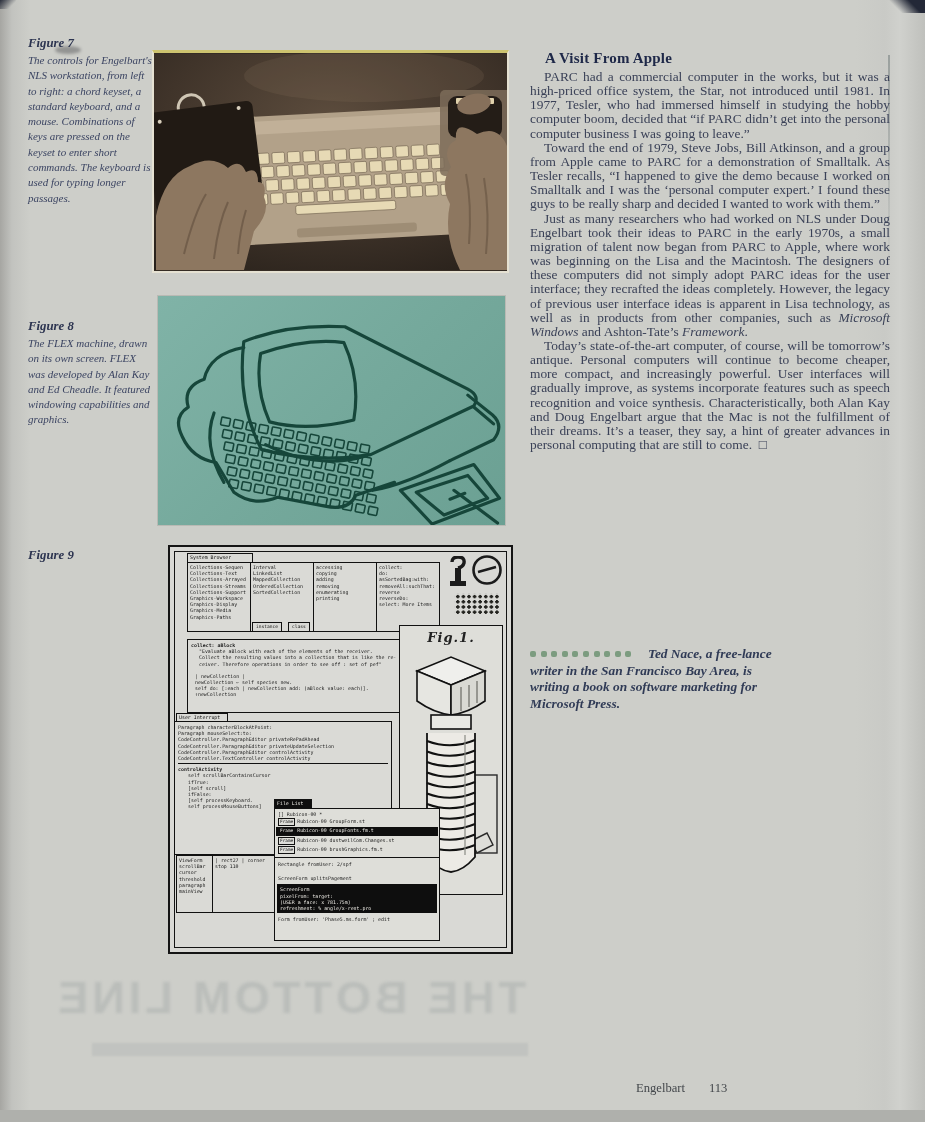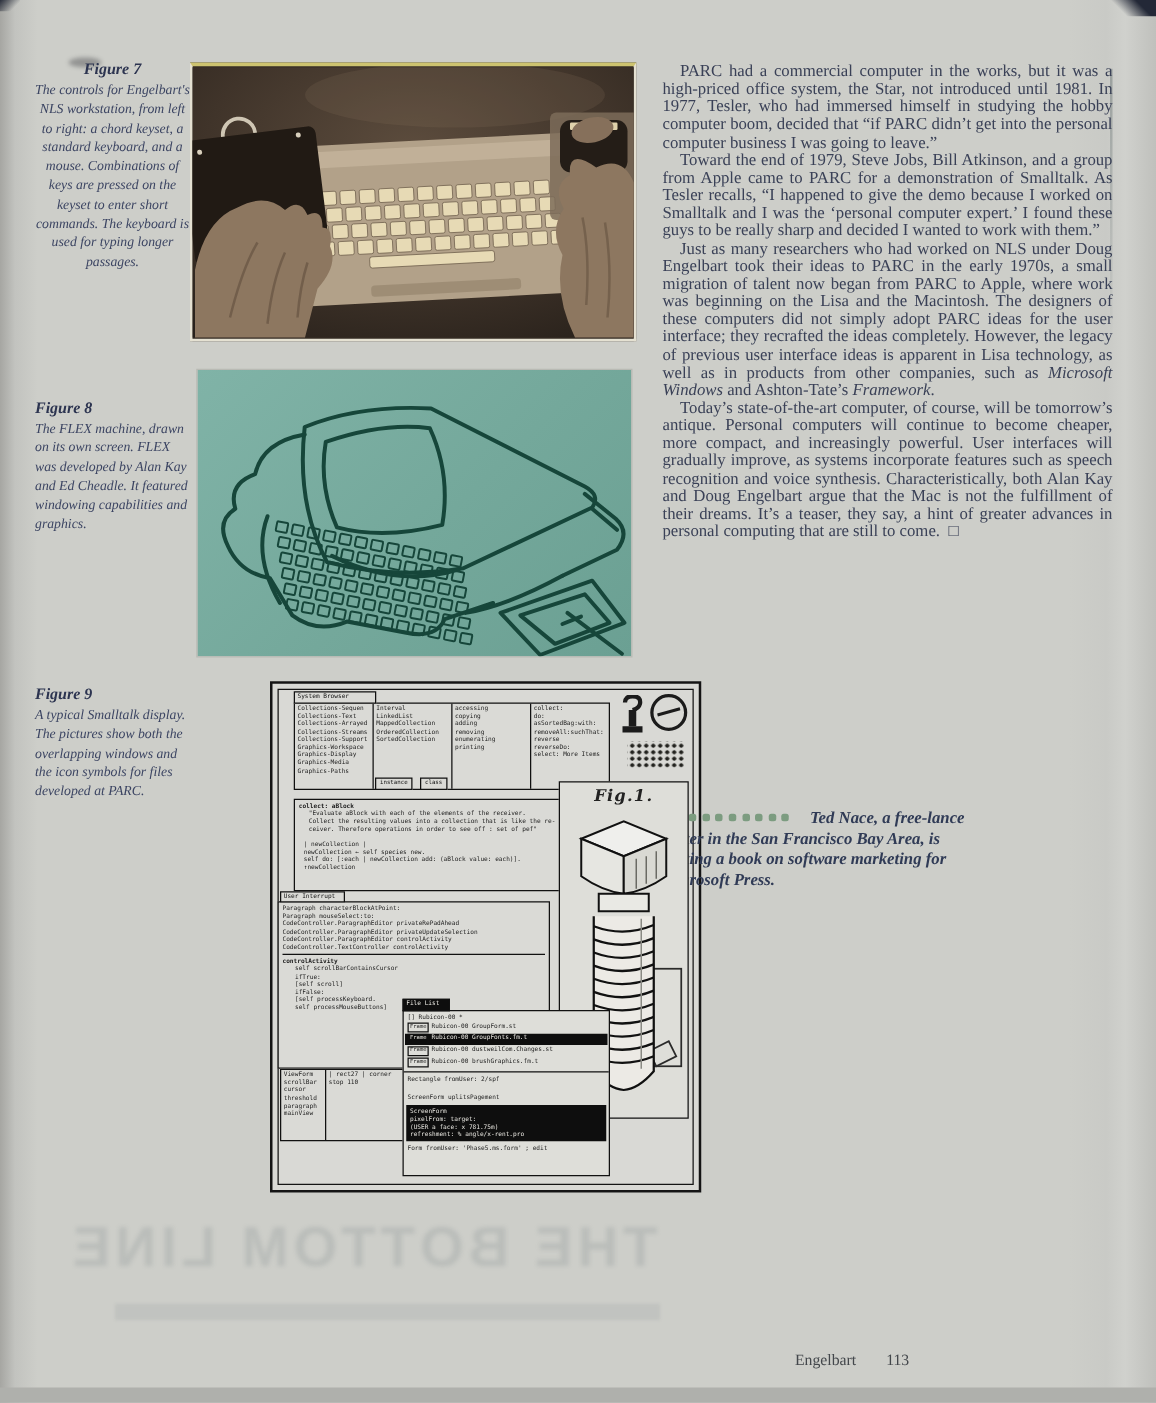--- a/index.html
+++ b/index.html
@@ -30,21 +30,21 @@
   
   .flex-fig{position:absolute;left:157px;top:295px;width:349px;height:231px;
     background:linear-gradient(135deg,#80b3a7 0%,#74a89b 55%,#6ba093 100%);
     border:1px solid #b9bab4;box-sizing:border-box;}
   .flex-fig svg{display:block;width:100%;height:100%;}
   .ink{fill:none;stroke:#16463a;stroke-width:3.2;stroke-linecap:round;stroke-linejoin:round;}
   .ink-thin{fill:none;stroke:#16463a;stroke-width:1.6;}
 
   
   .st-screen{position:absolute;left:168px;top:545px;width:345px;height:409px;
-    border:2.5px solid #141414;background:#d9d9d5;box-sizing:border-box;margin-left:48px;}
+    border:2.5px solid #141414;background:#d9d9d5;box-sizing:border-box;}
   .st-frame{position:absolute;inset:4px;border:1.5px solid #141414;}
   .st-screen *{box-sizing:border-box;}
   .win{position:absolute;border:1.2px solid #111;background:#dadad6;}
   .tab{position:absolute;border:1.2px solid #111;background:#dadad6;font:4.9px/1.6 "DejaVu Sans Mono",monospace;padding:0 2px;white-space:nowrap;overflow:hidden;color:#111;}
   .tiny{font:4.9px/6.2px "DejaVu Sans Mono",monospace;color:#1c1c1c;white-space:nowrap;overflow:hidden;}
   .sb-cols{display:flex;height:100%;}
   .sb-col{flex:1;border-right:1.2px solid #111;padding:1px 2px;overflow:hidden;}
   .sb-col:last-child{border-right:none;}
   .mini-btn{position:absolute;border:1.2px solid #111;background:#dadad6;font:4.6px/1.7 "DejaVu Sans Mono",monospace;padding:0 3px;color:#111;}
   .sel{font-weight:bold;}
@@ -80,31 +80,30 @@
 </style>
 </head>
 <body>
 
 <div class="page"></div>
 <div class="corner-tl"></div>
 <div class="corner-tr"></div>
 <div class="crease"></div>
 <div class="smudge"></div>
 
-<div class="cap-block" style="top:48px;text-align:center;">
+<div class="cap-block" style="top:36px;">
   <p class="cap-label">Figure 7</p>
   <p class="cap-text">The controls for Engelbart's NLS workstation, from left to right: a chord keyset, a standard keyboard, and a mouse. Combinations of keys are pressed on the keyset to enter short commands. The keyboard is used for typing longer passages.</p>
 </div>
 <div class="cap-block" style="top:306px;margin-top:13px;">
   <p class="cap-label">Figure 8</p>
   <p class="cap-text">The FLEX machine, drawn on its own screen. FLEX was developed by Alan Kay and Ed Cheadle. It featured windowing capabilities and graphics.</p>
 </div>
 <div class="cap-block" style="top:548px;">
   <p class="cap-label">Figure 9</p>
-  <p class="cap-text">A typical Smalltalk display. The pictures show both the overlapping windows and the icon symbols for files developed at PARC.</p>
 </div>
 
 <div class="photo">
   <svg viewBox="0 0 353 216">
     <defs>
       <radialGradient id="pg" cx="50%" cy="30%" r="85%">
         <stop offset="0%" stop-color="#5c4c3d"></stop>
           <stop offset="55%" stop-color="#40342a"></stop>
           <stop offset="100%" stop-color="#27201a"></stop>
       </radialGradient>
@@ -448,20 +447,21 @@
         <div class="li ">ScreenForm</div>
         <div class="li ">   pixelFrom: target:</div>
         <div class="li ">      (USER a face: x 781.75m)</div>
         <div class="li ">   refreshment: % angle/x-rent.pro</div>
       </div>
     <div class="tiny" style="padding:1px 3px;">Form fromUser: 'Phase5.ms.form' ; edit</div>
   </div>
 </div>
 
 <div class="article">
+  <h2>A Visit From Apple</h2>
   <div id="article-paras">
       <p class="para"><span>PARC had a commercial computer in the works, but it was a high-priced office system, the Star, not introduced until 1981. In 1977, Tesler, who had immersed himself in studying the hobby computer boom, decided that “if PARC didn’t get into the personal computer business I was going to leave.”</span></p>
       <p class="para"><span>Toward the end of 1979, Steve Jobs, Bill Atkinson, and a group from Apple came to PARC for a demonstration of Smalltalk. As Tesler recalls, “I happened to give the demo because I worked on Smalltalk and I was the ‘personal computer expert.’ I found these guys to be really sharp and decided I wanted to work with them.”</span></p>
       <p class="para"><span>Just as many researchers who had worked on NLS under Doug Engelbart took their ideas to PARC in the early 1970s, a small migration of talent now began from PARC to Apple, where work was beginning on the Lisa and the Macintosh. The designers of these computers did not simply adopt PARC ideas for the user interface; they recrafted the ideas completely. However, the legacy of previous user interface ideas is apparent in Lisa technology, as well as in products from other companies, such as </span><span class="it">Microsoft Windows</span><span> and Ashton-Tate’s </span><span class="it">Framework</span><span>.</span></p>
       <p class="para"><span>Today’s state-of-the-art computer, of course, will be tomorrow’s antique. Personal computers will continue to become cheaper, more compact, and increasingly powerful. User interfaces will gradually improve, as systems incorporate features such as speech recognition and voice synthesis. Characteristically, both Alan Kay and Doug Engelbart argue that the Mac is not the fulfillment of their dreams. It’s a teaser, they say, a hint of greater advances in personal computing that are still to come.&nbsp;&nbsp;□</span></p>
     </div>
 </div>
 
 <div class="bio">
   <span id="bio-dots"><span class="dot" style="background: rgb(124, 156, 128);"></span><span class="dot" style="background: rgb(124, 156, 128);"></span><span class="dot" style="background: rgb(124, 156, 128);"></span><span class="dot" style="background: rgb(124, 156, 128);"></span><span class="dot" style="background: rgb(124, 156, 128);"></span><span class="dot" style="background: rgb(124, 156, 128);"></span><span class="dot" style="background: rgb(124, 156, 128);"></span><span class="dot" style="background: rgb(124, 156, 128);"></span><span class="dot" style="background: rgb(124, 156, 128);"></span><span class="dot" style="background: rgb(124, 156, 128);"></span></span><span>Ted Nace, a free-lance writer in the San Francisco Bay Area, is writing a book on software marketing for Microsoft Press.</span>

